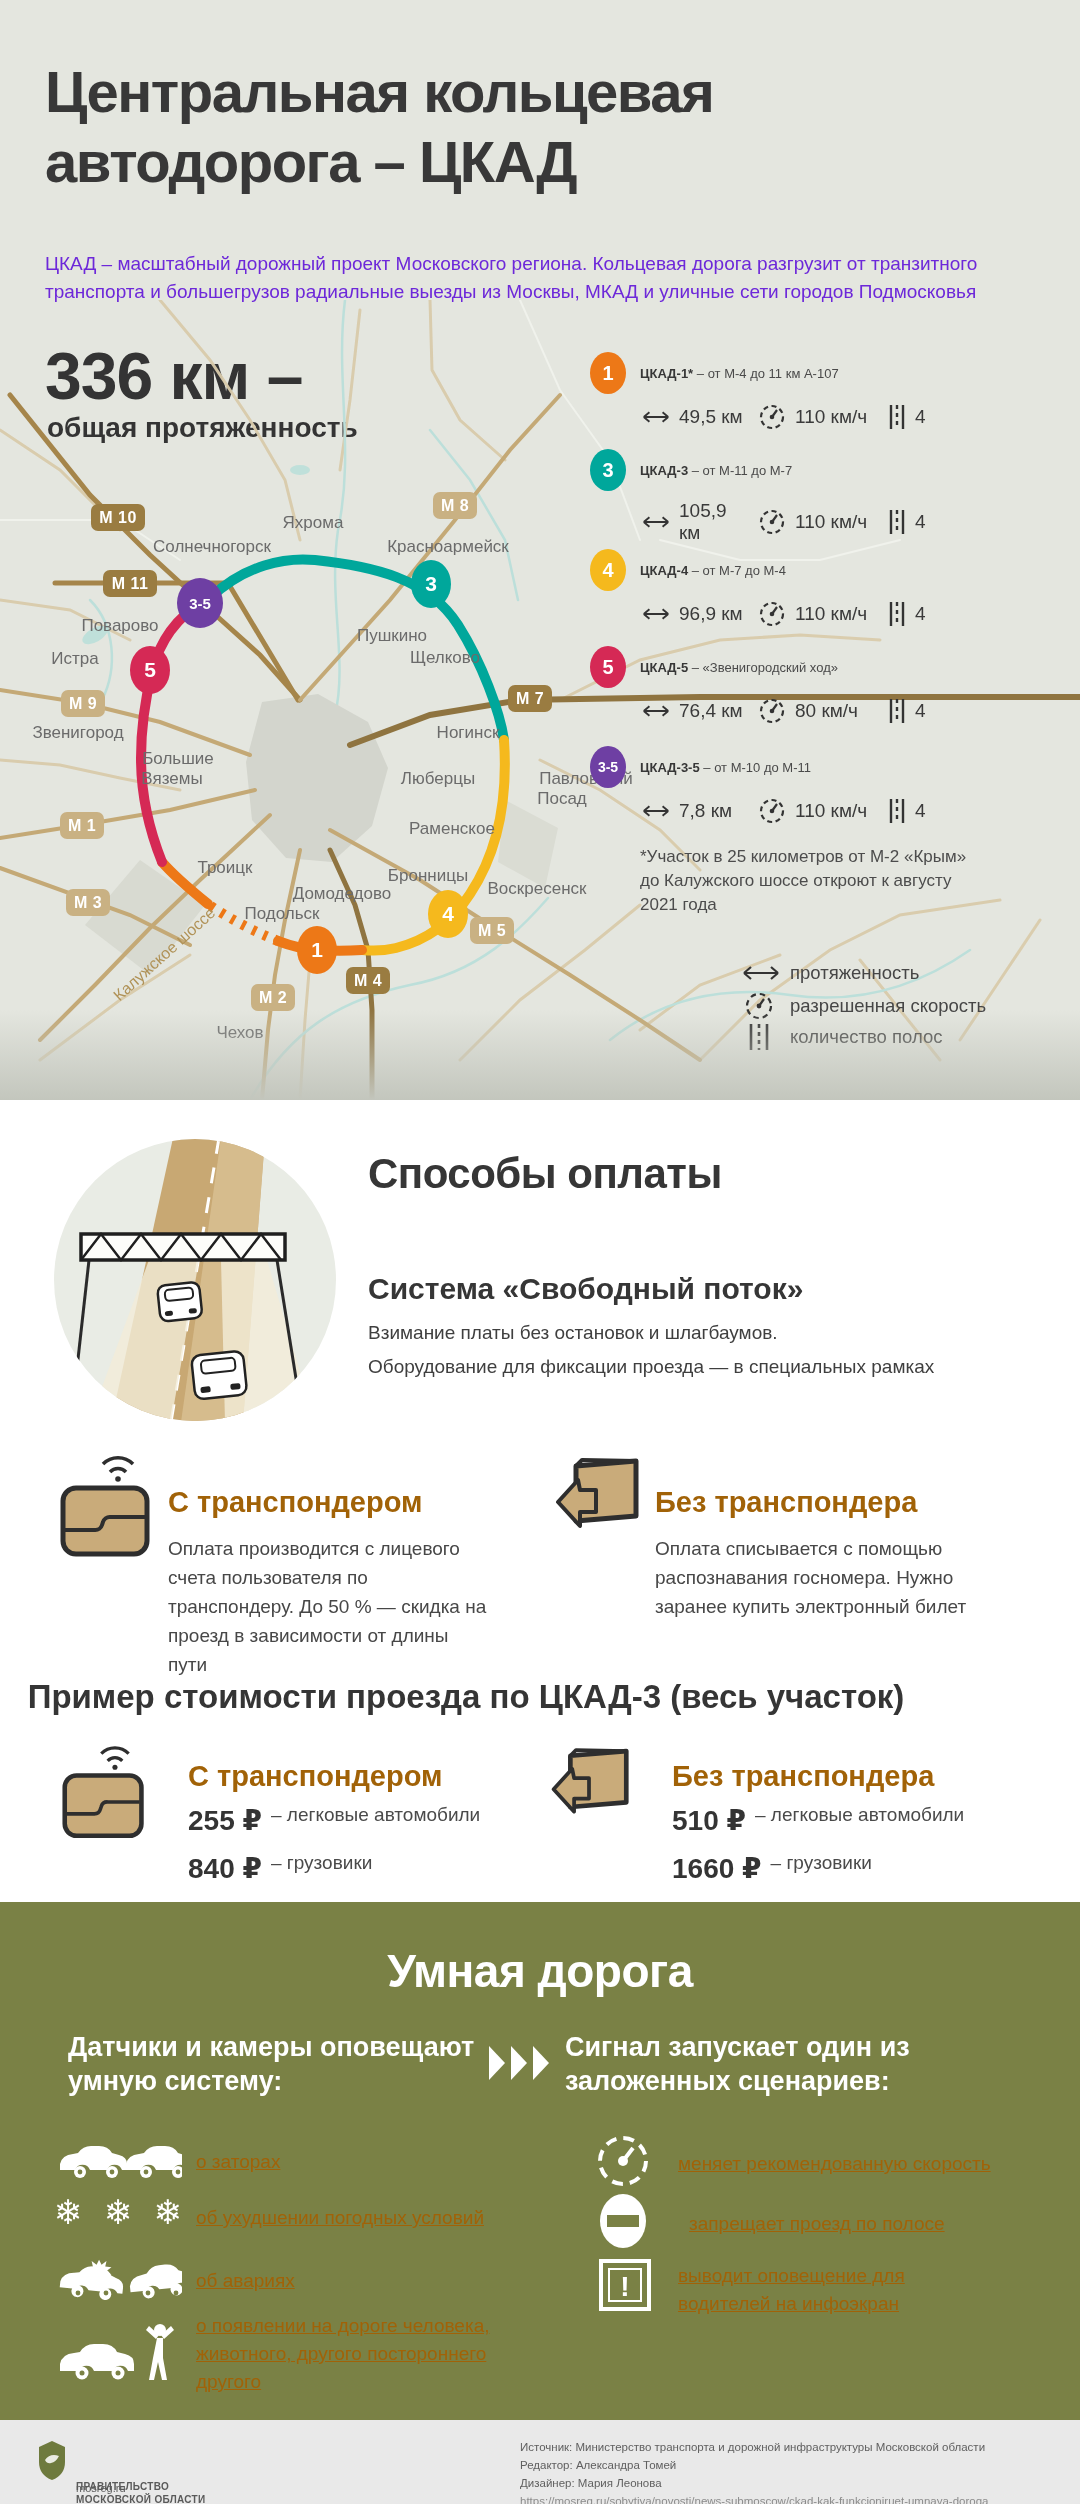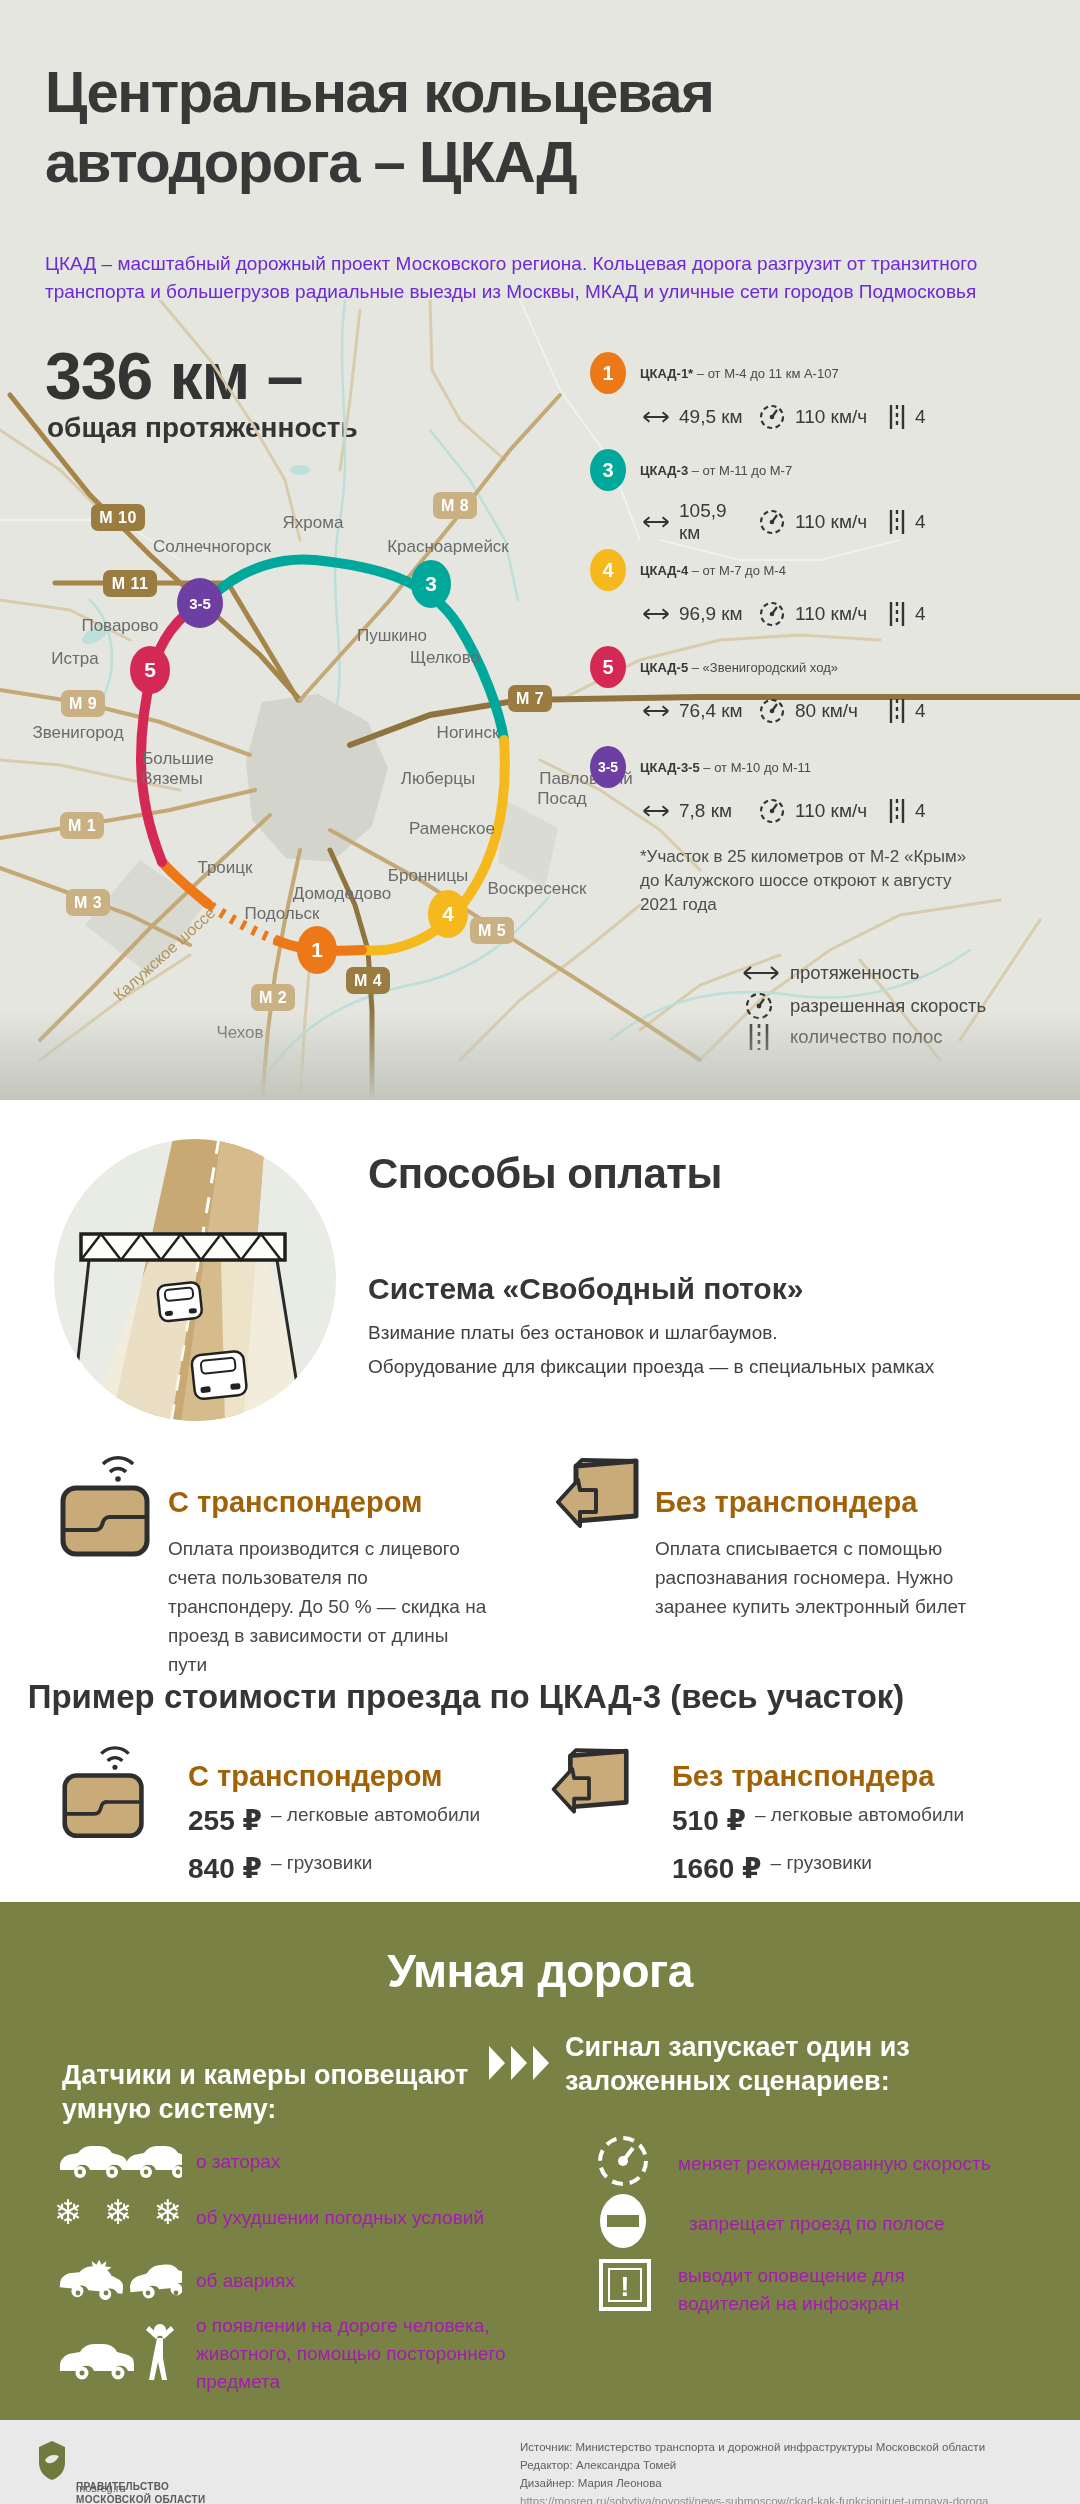--- a/index.html
+++ b/index.html
@@ -32,21 +32,21 @@
   .col-body{font-size:19px;line-height:29px;color:#474747;}
   
   .price-heading{left:0;top:1678px;width:932px;text-align:center;font-size:33px;font-weight:700;color:#353535;}
   .price-row{display:flex;align-items:flex-start;}
   .price-val{font-size:28px;font-weight:700;color:#343434;margin-right:9px;}
   .price-label{font-size:19px;color:#4a4a4a;}
   
   .smart{left:0;top:1902px;width:1080px;height:518px;background:#7a8145;}
   .smart-heading{left:0;top:1944px;width:1080px;text-align:center;font-size:46px;font-weight:700;color:#fff;letter-spacing:-0.5px;}
   .smart-col-h{font-size:27px;font-weight:700;color:#fff;line-height:34px;}
-  .smart-label{font-size:19px;color:#a21caf;line-height:28px;}
+  .smart-label{font-size:19px;color:#a16207;line-height:28px;text-decoration:underline;}
   .snow{color:#fff;letter-spacing:6px;white-space:nowrap;}
   
   .footer{left:0;top:2420px;width:1080px;height:84px;background:#e9e9e9;}
   .gov-line{font-size:10px;font-weight:700;color:#5a5a5a;line-height:13px;letter-spacing:0.3px;}
   .site{font-size:11px;color:#5a5a5a;}
   .cred{font-size:11.5px;color:#606060;line-height:18px;}
   .cred a{color:#8c8c8c;text-decoration:none;}
   svg text{font-family:"Liberation Sans","DejaVu Sans",sans-serif;}
 </style>
 </head>
@@ -466,21 +466,21 @@
     <span class="price-val">510 ₽</span>
     <span class="price-label">– легковые автомобили</span>
   </div>
   <div class="abs price-row" style="left:672px;top:1852px;">
     <span class="price-val">1660 ₽</span>
     <span class="price-label">– грузовики</span>
   </div>
 
   <div class="abs smart"></div>
   <div class="abs smart-heading">Умная дорога</div>
-  <div class="abs smart-col-h" style="left:62px;top:2030px;width:430px;margin-top:28px;">Датчики и камеры оповещают умную систему:</div>
+  <div class="abs smart-col-h" style="left:68px;top:2030px;width:430px;">Датчики и камеры оповещают умную систему:</div>
   <svg class="abs" style="left:487px;top:2044px;" width="66" height="38" viewBox="0 0 66 38">
     <path d="M2 2 L18 19 L2 36 Z" fill="#fff"></path>
       <path d="M24 2 L40 19 L24 36 Z" fill="#fff"></path>
       <path d="M46 2 L62 19 L46 36 Z" fill="#fff"></path>
   </svg>
   <div class="abs smart-col-h" style="left:565px;top:2030px;width:345px;">Сигнал запускает один из заложенных сценариев:</div>
 
   <svg class="abs" style="left:56px;top:2136px;" width="126" height="44" viewBox="0 0 126 44">
     <g fill="#fff">
       <path d="M4 28 q2 -9 13 -10 l5 -1 q5 -7 13 -7 h8 q9 0 13 7 l7 2 q8 2 8 9 v6 h-5 a8 8 0 0 0 -15 0 h-17 a8 8 0 0 0 -15 0 h-15 z"></path>
@@ -527,21 +527,21 @@
       <circle cx="26" cy="53" r="6.5"></circle>
         <circle cx="62" cy="53" r="6.5"></circle>
       <circle cx="104" cy="10" r="6"></circle>
       <path d="M101 18 h6 v20 l4 22 h-5 l-4 -18 -4 18 h-5 l4 -22 z"></path>
       <path d="M100 19 l-10 -9 3 -4 10 9 z"></path>
         <path d="M108 19 l10 -9 -3 -4 -10 9 z"></path>
     </g>
     <circle cx="26" cy="53" r="2.5" fill="#7a8145"></circle>
       <circle cx="62" cy="53" r="2.5" fill="#7a8145"></circle>
   </svg>
-  <div class="abs smart-label" style="left:196px;top:2312px;width:310px;">о появлении на дороге человека, животного, помощью постороннего предмета</div>
+  <div class="abs smart-label" style="left:196px;top:2312px;width:310px;">о появлении на дороге человека, животного, другого постороннего другого</div>
 
   <svg class="abs" style="left:596px;top:2134px;" width="54" height="54" viewBox="0 0 54 54">
     <circle cx="27" cy="27" r="23" stroke="#fff" stroke-width="4" fill="none" stroke-dasharray="11 7"></circle>
     <path d="M27 27 L37 14" stroke="#fff" stroke-width="4"></path>
     <circle cx="27" cy="27" r="5" fill="#fff"></circle>
   </svg>
   <div class="abs smart-label" style="left:678px;top:2150px;">меняет рекомендованную скорость</div>
 
   <svg class="abs" style="left:598px;top:2192px;" width="50" height="58" viewBox="0 0 50 58">
     <ellipse cx="25" cy="29" rx="23" ry="27" fill="#fff"></ellipse>

